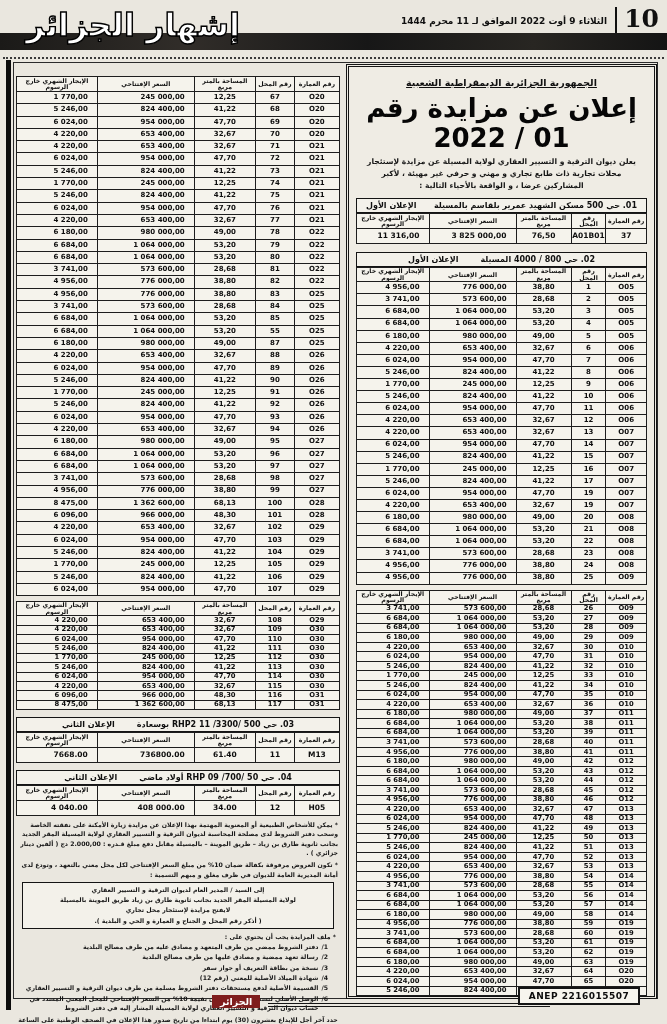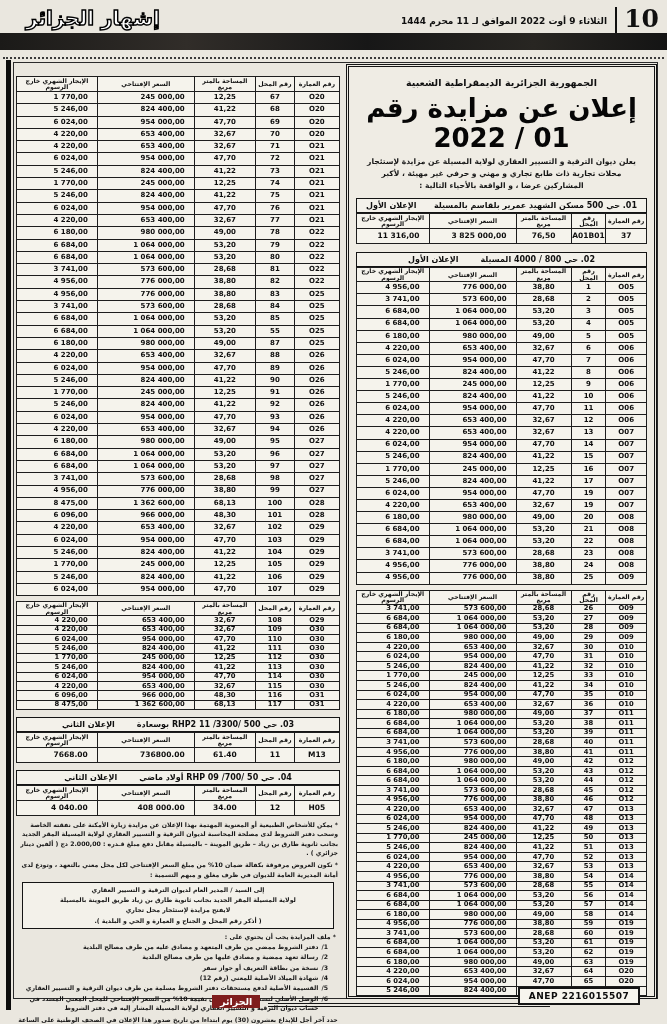--- a/index.html
+++ b/index.html
@@ -4,37 +4,37 @@
 <style>
   *{margin:0;padding:0;box-sizing:border-box}
   html,body{width:667px;height:1024px}
   body{background:#b8b5ae;font-family:"DejaVu Sans",sans-serif}
   .page{position:relative;width:667px;height:1024px;background:#eae7df;overflow:hidden}
 
   
   .masthead-bar{position:absolute;left:0;top:33px;width:667px;height:17px;
     background:linear-gradient(90deg,#1b1a18,#312d29 28%,#171717 55%,#282622 80%,#141414)}
   .dotted-rule{position:absolute;left:3px;top:57px;width:661px;border-top:2px dotted #3a3a3a}
-  .logo{position:absolute;left:26px;top:6px;font-size:20px;font-weight:bold;color:#fff;
+  .logo{position:absolute;left:26px;top:6px;font-size:32px;font-weight:bold;color:#fff;
     -webkit-text-stroke:1.4px #000;text-shadow:0 0 1px #000;letter-spacing:-1px;direction:rtl;z-index:2}
   .page-number{position:absolute;right:8px;top:4px;font-size:25px;font-weight:bold;
     font-family:"DejaVu Serif",serif;color:#101010}
   .pn-divider{position:absolute;right:50px;top:7px;height:26px;border-left:2px solid #101010}
   .date-line{position:absolute;right:60px;top:16px;font-size:9px;font-weight:bold;color:#101010;direction:rtl}
 
   .scan-edge{position:absolute;left:6px;top:60px;width:5px;height:950px;background:#0b0b0b}
   .content-frame{position:absolute;left:13px;top:62px;width:645px;height:937px;border:1.5px solid #2b2b2b;pointer-events:none}
 
   
   .col-left{position:absolute;left:16px;top:76px;width:324px}
   .col-right{position:absolute;left:346px;top:64px;width:311px;height:935px;
     border:3px double #141414;background:#efece4;padding:6px 7px 0 7px}
 
   
-  .republic{text-align:center;font-size:9.5px;font-weight:bold;direction:rtl;color:#101010;margin-top:4px}
+  .republic{text-align:center;font-size:9.5px;font-weight:bold;text-decoration:underline;direction:rtl;color:#101010;margin-top:4px}
   .ad-title{text-align:center;font-size:26px;font-weight:bold;direction:rtl;color:#060606;margin:5px 0 3px;letter-spacing:-0.5px}
   .intro{text-align:center;font-size:7.6px;font-weight:bold;direction:rtl;color:#171717;line-height:1.55;margin:2px 6px 7px}
 
   
   .sec-title{border:1.5px solid #141414;background:#f3f1ea;display:flex;direction:rtl;
     justify-content:space-between;align-items:center;font-size:8px;font-weight:bold;
     padding:2px 9px;color:#0f0f0f;white-space:nowrap}
   .sec-title.center{justify-content:center;gap:22px}
 
   

